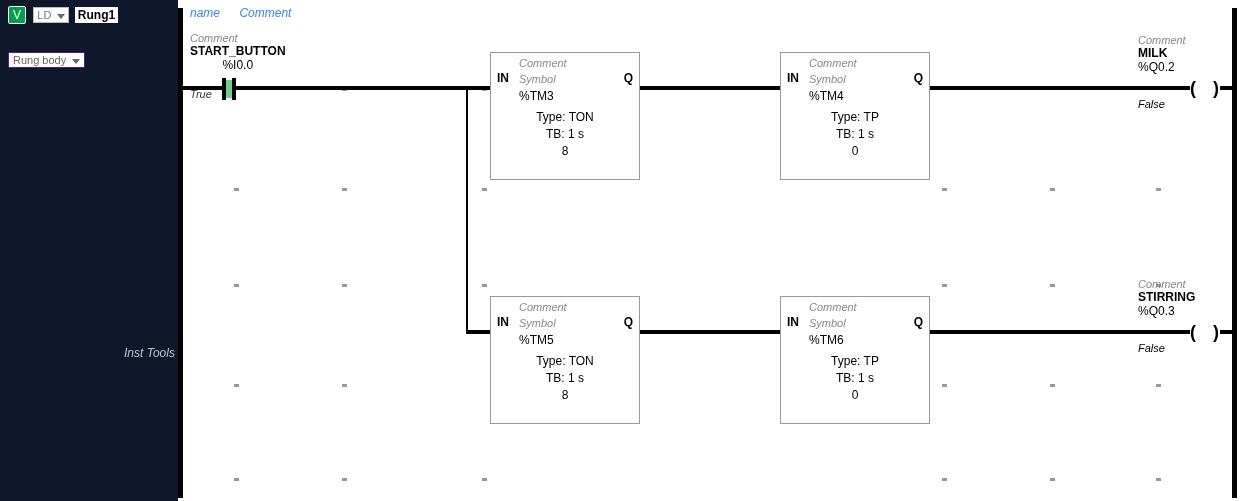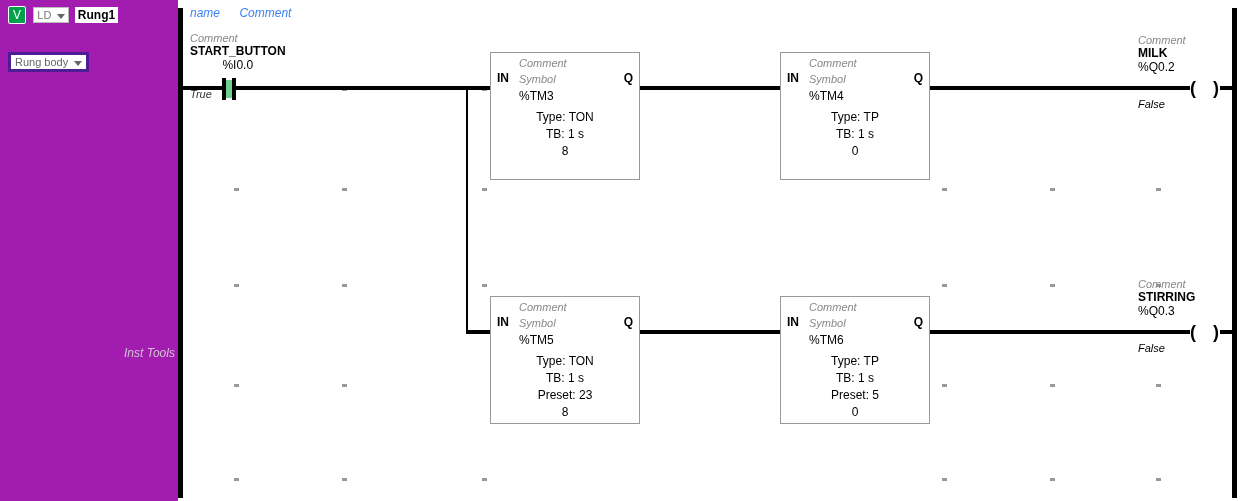--- a/index.html
+++ b/index.html
@@ -4,21 +4,21 @@
 <style>
   * { box-sizing: border-box; margin: 0; padding: 0; }
   html, body { width: 1245px; height: 501px; font-family: Arial, sans-serif; font-size: 12px; position: relative; overflow: hidden; }
   body { background: #ffffff; }
 
   
   .sidebar {
     position: absolute;
     left: 0; top: 0;
     width: 193px; height: 501px;
-    background: #a21caf;
+    background: #0f172a;
   }
   .sidebar-inner {
     position: absolute;
     left: 8px; top: 6px;
   }
   .validate-icon {
     display: inline-block;
     width: 18px; height: 18px;
     background: #00a14b;
     border: 1px solid #ffffff;
@@ -55,21 +55,21 @@
     color: #000;
     background: #fff;
     padding: 1px 3px;
     margin-left: 2px;
     vertical-align: middle;
   }
   .rung-body-dd {
     position: absolute;
     left: 8px; top: 52px;
     background: #ffffff;
-    border: 3px solid #4c1d95;
+    border: 1px solid #4c1d95;
     padding: 1px 4px;
     font-size: 11px;
     color: #666;
   }
   .inst-tools {
     position: absolute;
     left: 104px; top: 346px;
     color: #d5d5d5;
     font-style: italic;
     font-size: 12px;
@@ -302,37 +302,35 @@
 
   <div class="fblk" style="left:312px;top:296px;width:150px">
     <div class="cmt">Comment</div>
     <div class="symlbl">Symbol</div>
     <div class="sym">%TM5</div>
     <div class="in">IN</div>
     <div class="q">Q</div>
     <div class="params">
       <div>Type: TON</div>
       <div>TB: 1 s</div>
-      <div>Preset: 23</div>
       <div>8</div>
     </div>
   </div>
 
   <div class="hwire" style="left:462px;top:330px;width:140px"></div>
 
   <div class="fblk" style="left:602px;top:296px;width:150px">
     <div class="cmt">Comment</div>
     <div class="symlbl">Symbol</div>
     <div class="sym">%TM6</div>
     <div class="in">IN</div>
     <div class="q">Q</div>
     <div class="params">
       <div>Type: TP</div>
       <div>TB: 1 s</div>
-      <div>Preset: 5</div>
       <div>0</div>
     </div>
   </div>
 
   <div class="hwire" style="left:752px;top:330px;width:260px"></div>
 
   <div class="out-block" style="left:960px;top:278px">
     <div class="cmt">Comment</div>
     <div class="sym">STIRRING</div>
     <div class="addr">%Q0.3</div>

